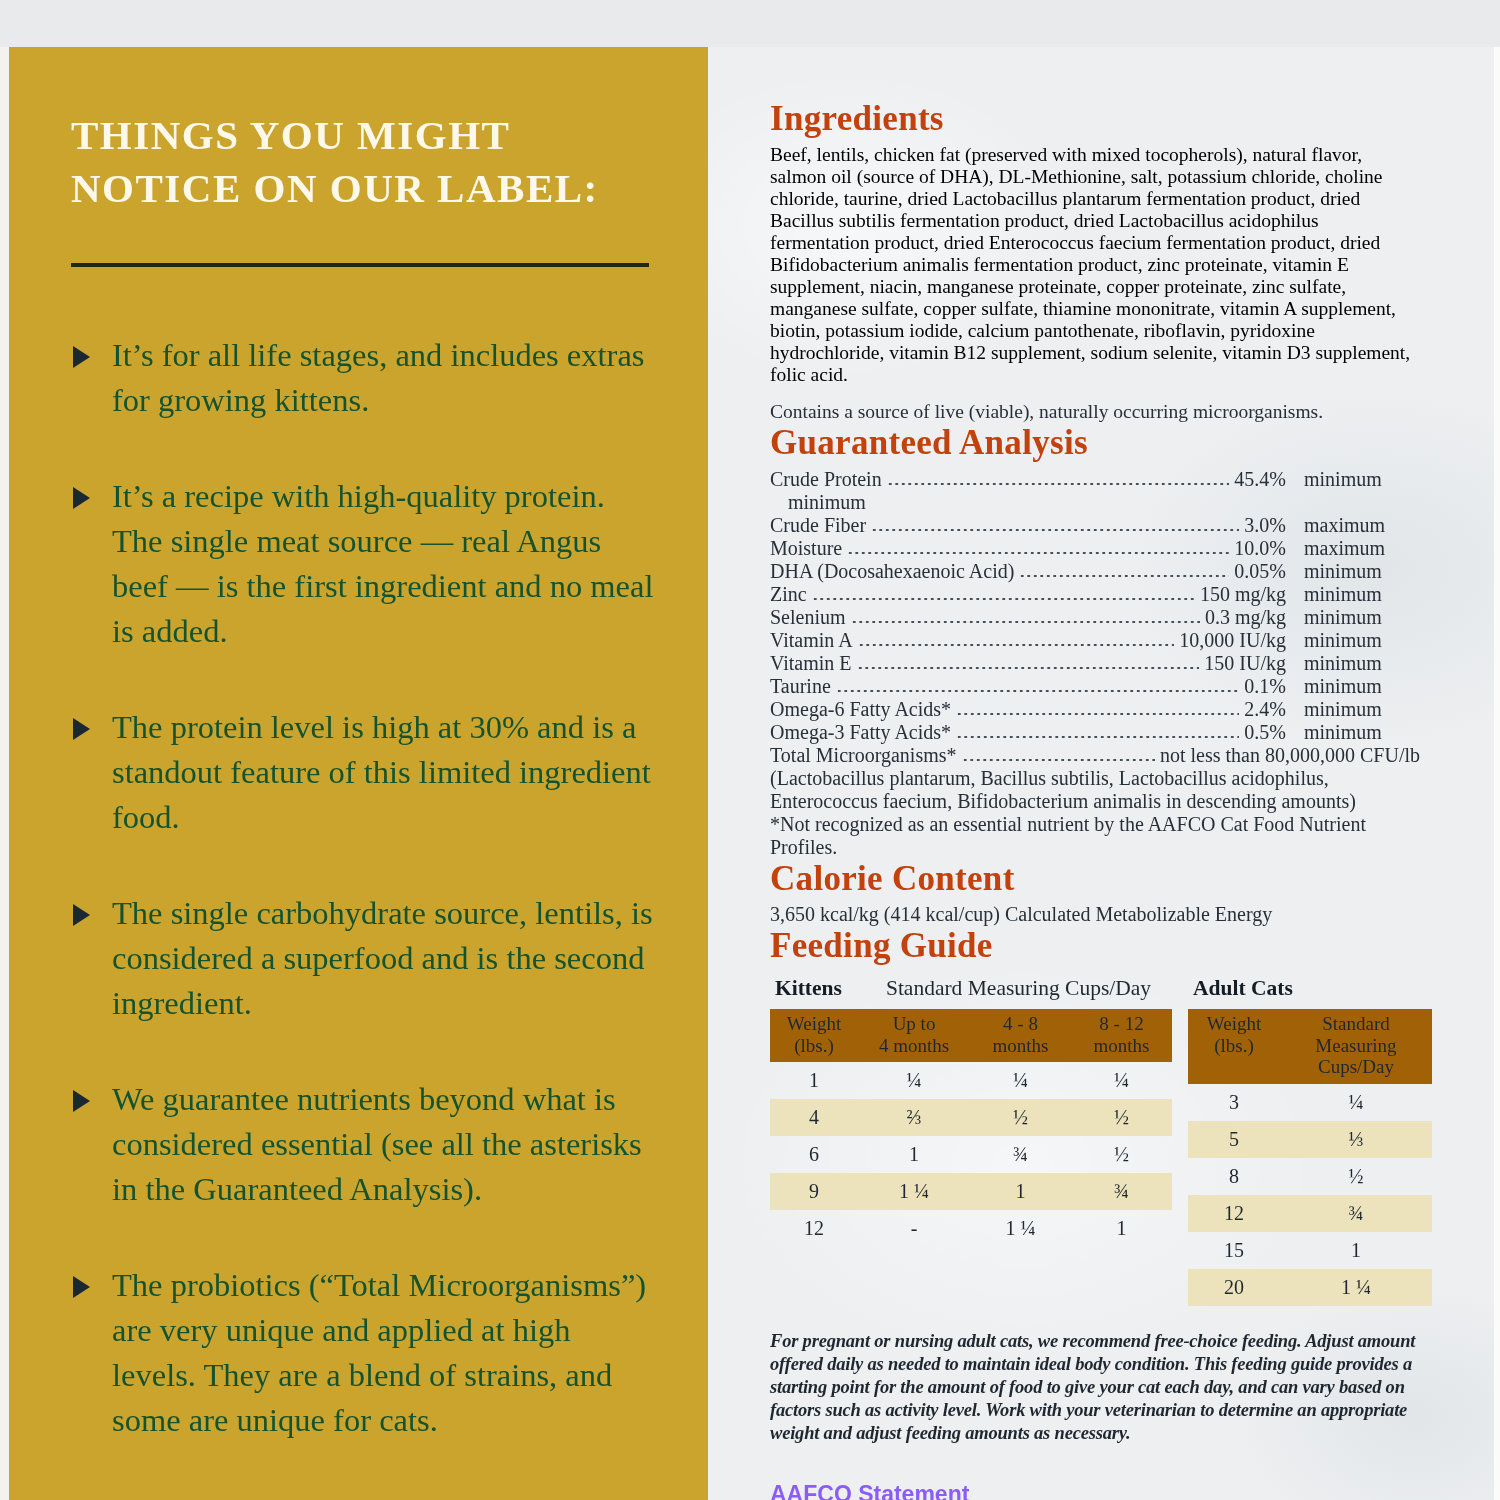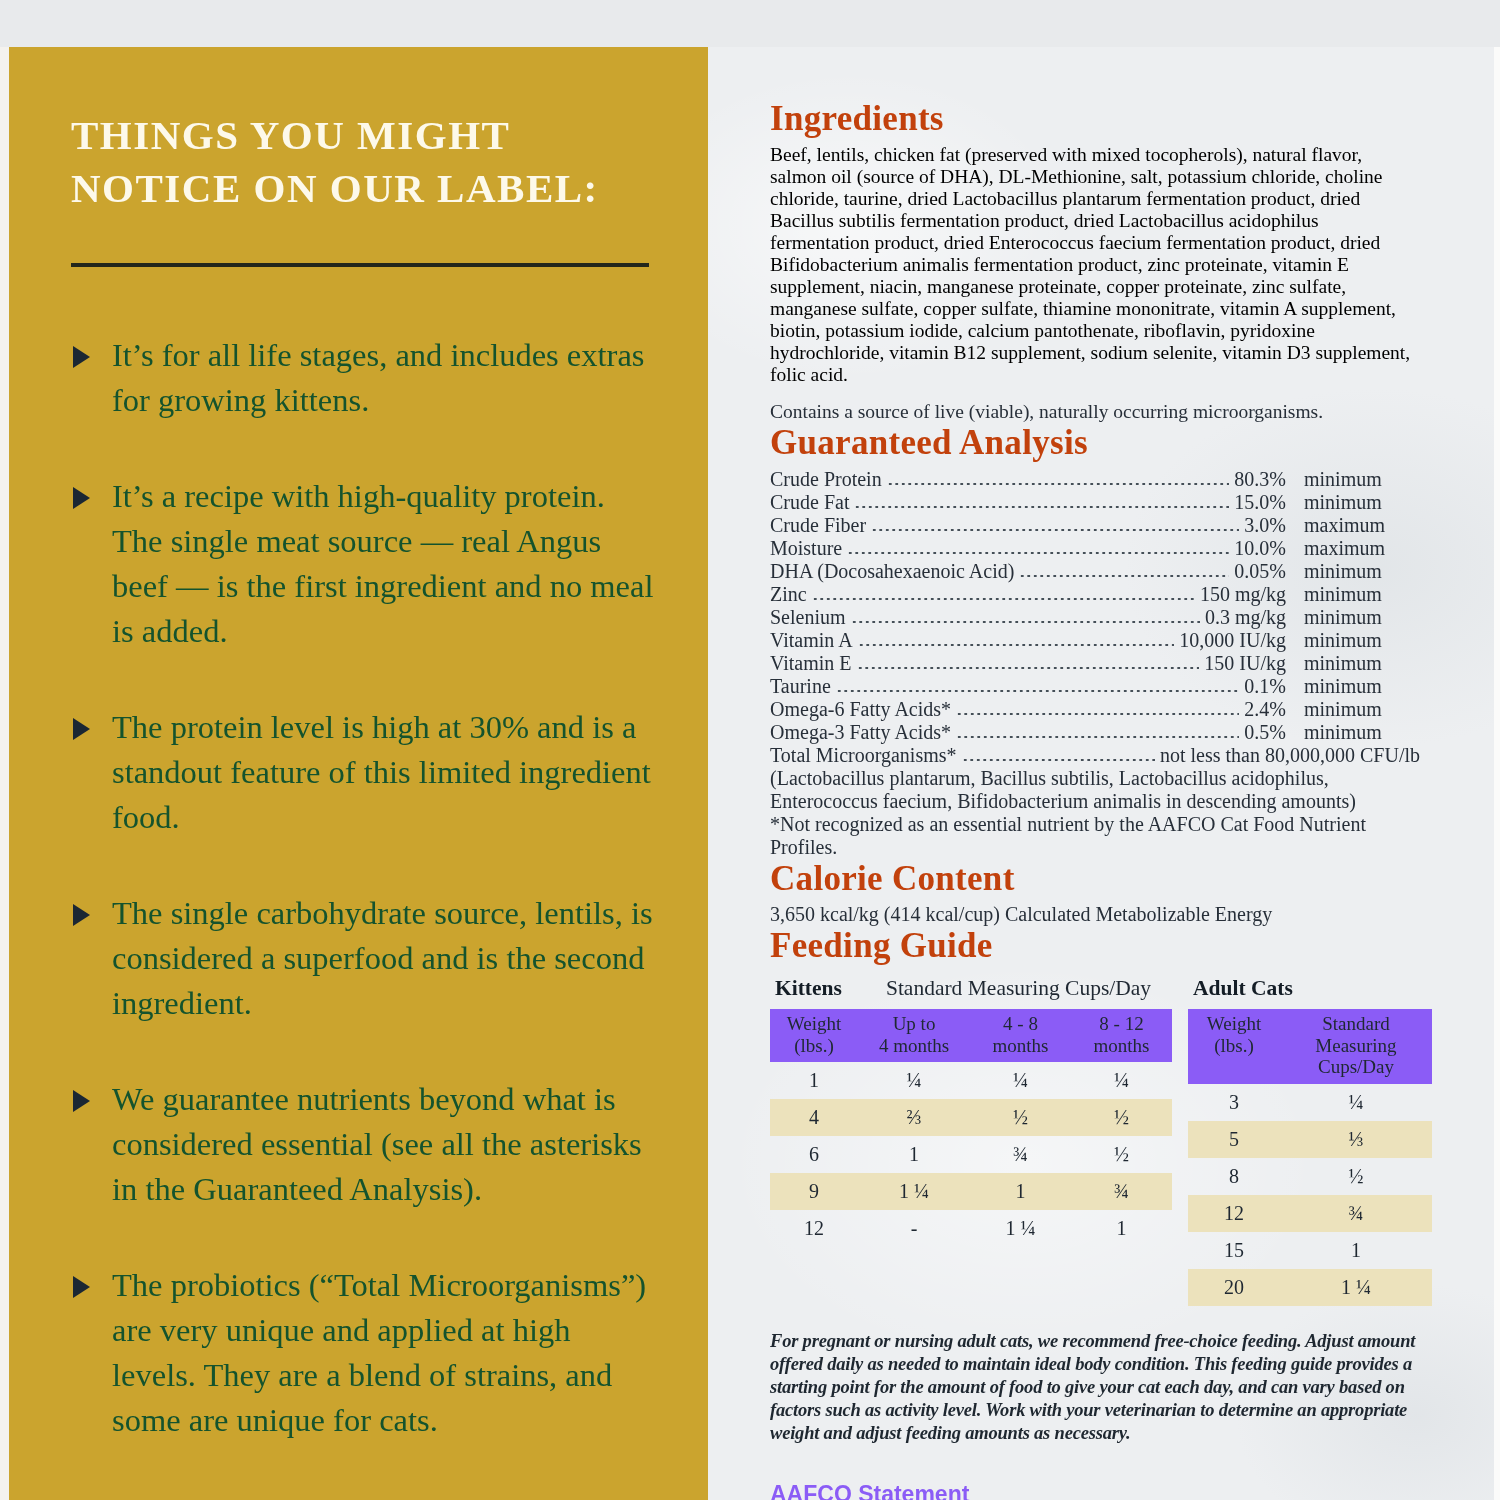--- a/index.html
+++ b/index.html
@@ -58,21 +58,21 @@
   .fg-title{margin-top:24px;}
   .fg-tables{display:flex;margin-top:10px;}
   .fg-col-k{width:402px;}
   .fg-col-a{width:244px;margin-left:16px;}
   .fg-toprow{position:relative;height:33px;font-size:21.5px;color:#1f2832;}
   .fg-kittens,.fg-adult{position:absolute;left:5px;top:0;font-weight:bold;color:#141d26;}
   .fg-span{position:absolute;left:95px;right:0;top:0;text-align:center;}
   .fg-grid{display:grid;}
   #fg-grid-k{grid-template-columns:88px 112px 101px 101px;}
   #fg-grid-a{grid-template-columns:92px 152px;}
-  .fg-hcell{background:#8b5cf6;white-space:pre-line;text-align:center;
+  .fg-hcell{background:#a16207;white-space:pre-line;text-align:center;
     font-size:19px;line-height:21.5px;padding:4px 0 6px 0;color:#1f2832;}
   .fg-cell{height:37px;line-height:37px;text-align:center;font-size:20px;color:#1f2832;}
   .fg-cell.beige{background:#ece2bc;}
 
   .fg-footnote{margin:24px 0 0 0;font-size:18.5px;line-height:23px;
     font-style:italic;font-weight:bold;color:#1e2730;letter-spacing:-0.2px;}
 
   .aafco-title{margin:36px 0 0 0;font-family:"Liberation Sans", sans-serif;
     font-size:23px;line-height:27px;font-weight:bold;color:#8b5cf6;}
   .aafco-body{margin:6px 0 0 0;font-size:21px;line-height:26px;color:#272f39;}
@@ -120,30 +120,25 @@
     <h2 class="sec">Ingredients</h2>
     <p class="ing-body">Beef, lentils, chicken fat (preserved with mixed tocopherols), natural flavor, salmon oil (source of DHA), DL-Methionine, salt, potassium chloride, choline chloride, taurine, dried Lactobacillus plantarum fermentation product, dried Bacillus subtilis fermentation product, dried Lactobacillus acidophilus fermentation product, dried Enterococcus faecium fermentation product, dried Bifidobacterium animalis fermentation product, zinc proteinate, vitamin E supplement, niacin, manganese proteinate, copper proteinate, zinc sulfate, manganese sulfate, copper sulfate, thiamine mononitrate, vitamin A supplement, biotin, potassium iodide, calcium pantothenate, riboflavin, pyridoxine hydrochloride, vitamin B12 supplement, sodium selenite, vitamin D3 supplement, folic acid.</p>
     <p class="ing-note">Contains a source of live (viable), naturally occurring microorganisms.</p>
 
     <h2 class="sec ga-title">Guaranteed Analysis</h2>
     <div class="ga-rows" id="ga-rows">
         <div class="ga-row">
           <div class="ga-main">
             <span class="ga-name">Crude Protein</span>
             <span class="ga-dots"></span>
-            <span class="ga-val">80.3%</span>
-          </div>
-          <span class="ga-qual">minimum</span>
-        </div>
-        <div class="ga-row">
-          <div class="ga-main">
-            <span class="ga-name">Crude Fat</span>
-            <span class="ga-dots"></span>
-            <span class="ga-val">15.0%</span>
-          </div>
+            <span class="ga-val">45.4%</span>
+          </div>
+          <span class="ga-qual">minimum</span>
+        </div>
+        <div class="ga-row">
           <span class="ga-qual">minimum</span>
         </div>
         <div class="ga-row">
           <div class="ga-main">
             <span class="ga-name">Crude Fiber</span>
             <span class="ga-dots"></span>
             <span class="ga-val">3.0%</span>
           </div>
           <span class="ga-qual">maximum</span>
         </div>

